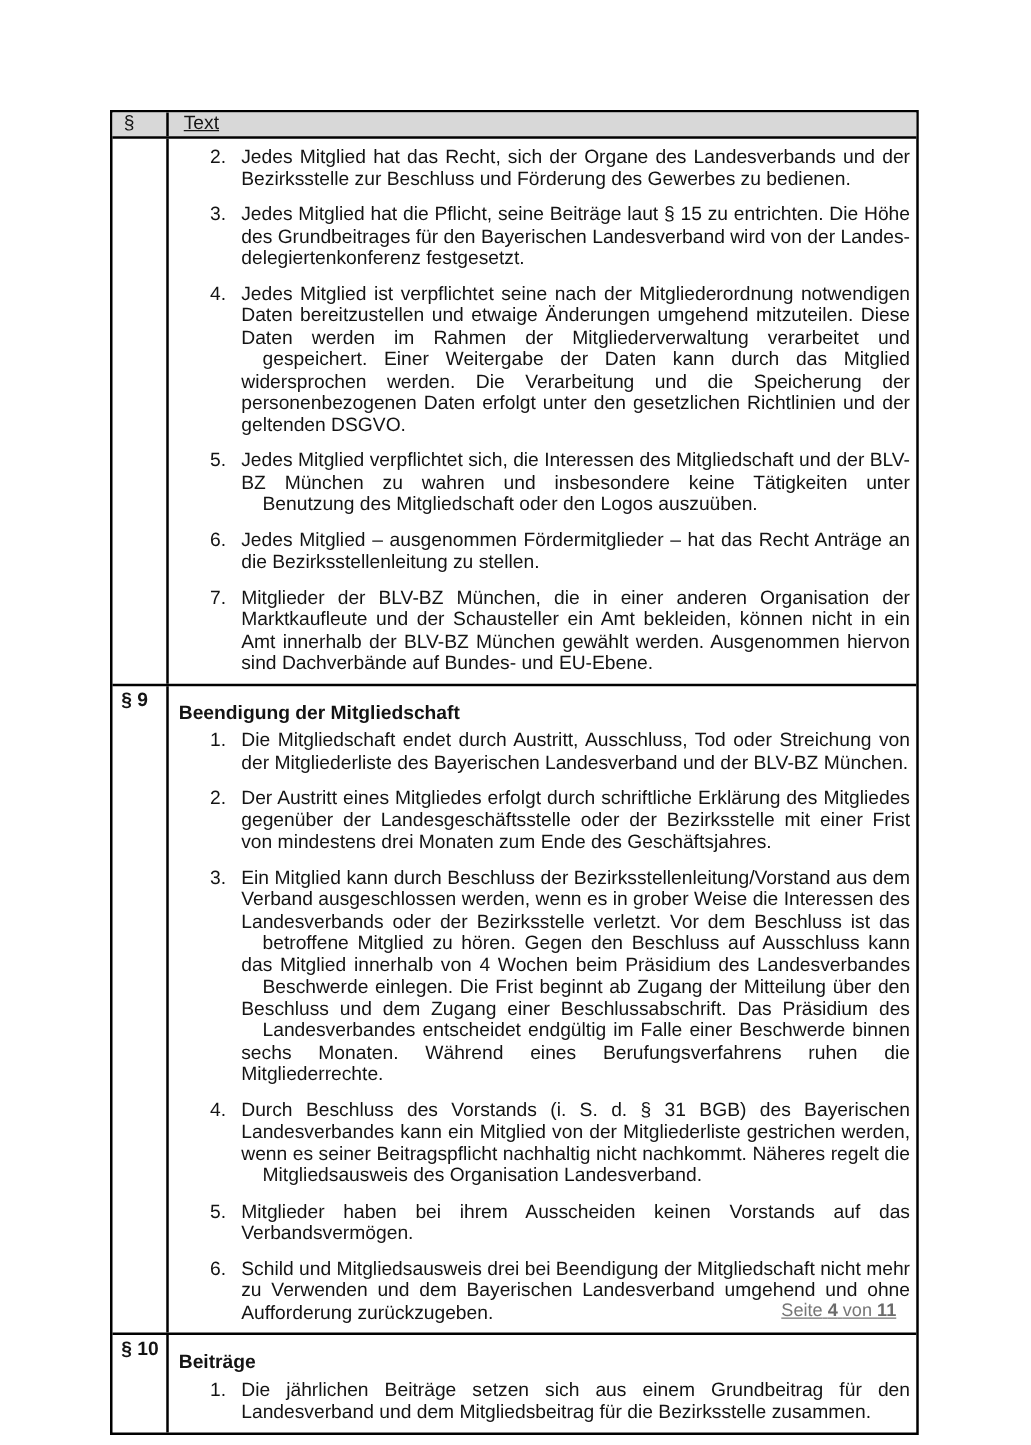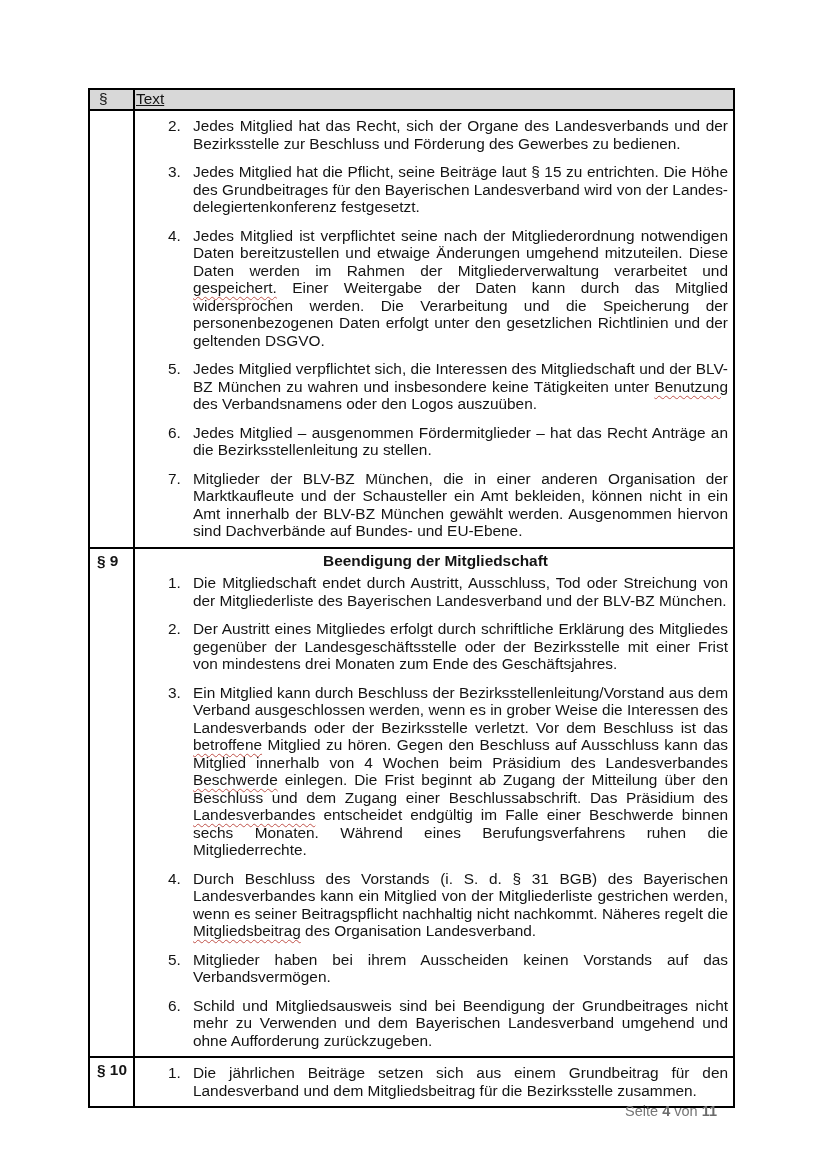--- a/index.html
+++ b/index.html
@@ -22,46 +22,46 @@
   .hrow { background:#d8d8d8; }
   .c1 {
     flex:0 0 45px; width:45px; box-sizing:border-box;
     border-right:2px solid #000;
     padding:3px 2px 3px 7px;
     font-weight:bold;
     white-space:nowrap;
   }
   .hrow .c1 { font-weight:normal; padding:1px 2px 2px 9px; line-height:16px; }
   .c2 { flex:1 1 auto; box-sizing:border-box; padding:0 5px 7px 0; min-width:0; }
-  .hrow .c2 { padding:1px 2px 2px 1px; line-height:16px;text-decoration:underline; }
+  .hrow .c2 { padding:1px 2px 2px 12px; line-height:16px;text-decoration:underline; }
 
   .row-title {
-    font-weight:bold; margin:3px 0 0 0; padding-left:8px; line-height:17.5px;text-align:center;
+    font-weight:bold; margin:13px 0 0 0; padding-left:8px; line-height:17.5px;
   }
   .item {
     position:relative; margin:11px 0 0 58px;
     text-align:justify; line-height:17.5px;
     hyphens:auto; -webkit-hyphens:auto;
   }
   .c2 .item:first-child { margin-top:6px; }
   .row-title + .item { margin-top:5px; }
   .item .num { position:absolute; left:-25px; text-align:left; }
 
   .squiggle {
-    text-decoration:underline;
     text-decoration-style:wavy;
     text-decoration-color:#c0524a;
     text-decoration-thickness:1px;
     text-underline-offset:3px;
+    margin-left:17px;
   }
 
   
   .footer {
-    position:absolute; top:1103px; right:108px;
-    font-size:14.5px; line-height:17px; color:#767676;
+    position:absolute; top:1041px; right:108px;
+    font-size:14.5px; line-height:17px; color:#767676;text-decoration:underline;
   }
   .footer b { font-weight:bold; color:#6b6b6b; }
 </style>
 </head>
 <body>
 
 <div class="page">
 
   <div class="doc-table">
     <div class="row hrow">
@@ -85,21 +85,21 @@
     <span><span>Jedes Mitglied hat die Pflicht, seine Beiträge laut § 15 zu entrichten. Die Höhe des Grundbeitrages für den Bayerischen Landesverband wird von der Landes­delegiertenkonferenz festgesetzt.</span></span>
   </div>
 
   <div class="item">
     <span class="num">4.</span>
     <span><span>Jedes Mitglied ist verpflichtet seine nach der Mitgliederordnung notwendigen Daten bereitzustellen und etwaige Änderungen umgehend mitzuteilen. Diese Daten werden im Rahmen der Mitgliederverwaltung verarbeitet und </span><span class="squiggle">gespeichert.</span><span> Einer Weitergabe der Daten kann durch das Mitglied widersprochen werden. Die Verarbeitung und die Speicherung der personenbezogenen Daten erfolgt unter den gesetzlichen Richtlinien und der geltenden DSGVO.</span></span>
   </div>
 
   <div class="item">
     <span class="num">5.</span>
-    <span><span>Jedes Mitglied verpflichtet sich, die Interessen des Mitgliedschaft und der BLV-BZ München zu wahren und insbesondere keine Tätigkeiten unter </span><span class="squiggle">Benutzung</span><span> des Verbandsnamens oder den Logos auszuüben.</span></span>
+    <span><span>Jedes Mitglied verpflichtet sich, die Interessen des Mitgliedschaft und der BLV-BZ München zu wahren und insbesondere keine Tätigkeiten unter </span><span class="squiggle">Benutzung</span><span> des Mitgliedschaft oder den Logos auszuüben.</span></span>
   </div>
 
   <div class="item">
     <span class="num">6.</span>
     <span><span>Jedes Mitglied – ausgenommen Fördermitglieder – hat das Recht Anträge an die Bezirksstellenleitung zu stellen.</span></span>
   </div>
 
   <div class="item">
     <span class="num">7.</span>
     <span><span>Mitglieder der BLV-BZ München, die in einer anderen Organisation der Marktkaufleute und der Schausteller ein Amt bekleiden, können nicht in ein Amt innerhalb der BLV-BZ München gewählt werden. Ausgenommen hiervon sind Dachverbände auf Bundes- und EU-Ebene.</span></span>
@@ -124,40 +124,41 @@
     <span><span>Der Austritt eines Mitgliedes erfolgt durch schriftliche Erklärung des Mitgliedes gegenüber der Landesgeschäftsstelle oder der Bezirksstelle mit einer Frist von mindestens drei Monaten zum Ende des Geschäftsjahres.</span></span>
   </div>
 
   <div class="item">
     <span class="num">3.</span>
     <span><span>Ein Mitglied kann durch Beschluss der Bezirksstellenleitung/Vorstand aus dem Verband ausgeschlossen werden, wenn es in grober Weise die Interessen des Landesverbands oder der Bezirksstelle verletzt. Vor dem Beschluss ist das </span><span class="squiggle">betroffene</span><span> Mitglied zu hören. Gegen den Beschluss auf Ausschluss kann das Mitglied innerhalb von 4 Wochen beim Präsidium des Landesverbandes </span><span class="squiggle">Beschwerde</span><span> einlegen. Die Frist beginnt ab Zugang der Mitteilung über den Beschluss und dem Zugang einer Beschlussabschrift. Das Präsidium des </span><span class="squiggle">Landesverbandes</span><span> entscheidet endgültig im Falle einer Beschwerde binnen sechs Monaten. Während eines Berufungsverfahrens ruhen die Mitgliederrechte.</span></span>
   </div>
 
   <div class="item">
     <span class="num">4.</span>
-    <span><span>Durch Beschluss des Vorstands (i. S. d. § 31 BGB) des Bayerischen Landesverbandes kann ein Mitglied von der Mitgliederliste gestrichen werden, wenn es seiner Beitragspflicht nachhaltig nicht nachkommt. Näheres regelt die </span><span class="squiggle">Mitgliedsbeitrag</span><span> des Organisation Landesverband.</span></span>
+    <span><span>Durch Beschluss des Vorstands (i. S. d. § 31 BGB) des Bayerischen Landesverbandes kann ein Mitglied von der Mitgliederliste gestrichen werden, wenn es seiner Beitragspflicht nachhaltig nicht nachkommt. Näheres regelt die </span><span class="squiggle">Mitgliedsausweis</span><span> des Organisation Landesverband.</span></span>
   </div>
 
   <div class="item">
     <span class="num">5.</span>
     <span><span>Mitglieder haben bei ihrem Ausscheiden keinen Vorstands auf das Verbandsvermögen.</span></span>
   </div>
 
   <div class="item">
     <span class="num">6.</span>
-    <span><span>Schild und Mitgliedsausweis sind bei Beendigung der Grundbeitrages nicht mehr zu Verwenden und dem Bayerischen Landesverband umgehend und ohne Aufforderung zurückzugeben.</span></span>
+    <span><span>Schild und Mitgliedsausweis drei bei Beendigung der Mitgliedschaft nicht mehr zu Verwenden und dem Bayerischen Landesverband umgehend und ohne Aufforderung zurückzugeben.</span></span>
   </div>
 </div>
   </div>
 
   <div class="row brow">
     <div class="c1">
       <span>§ 10</span>
     </div>
     <div class="c2">
+      <div class="row-title">Beiträge</div>
 
   <div class="item">
     <span class="num">1.</span>
     <span><span>Die jährlichen Beiträge setzen sich aus einem Grundbeitrag für den Landesverband und dem Mitgliedsbeitrag für die Bezirksstelle zusammen.</span></span>
   </div>
 </div>
   </div>
 </div>
   </div>
 

